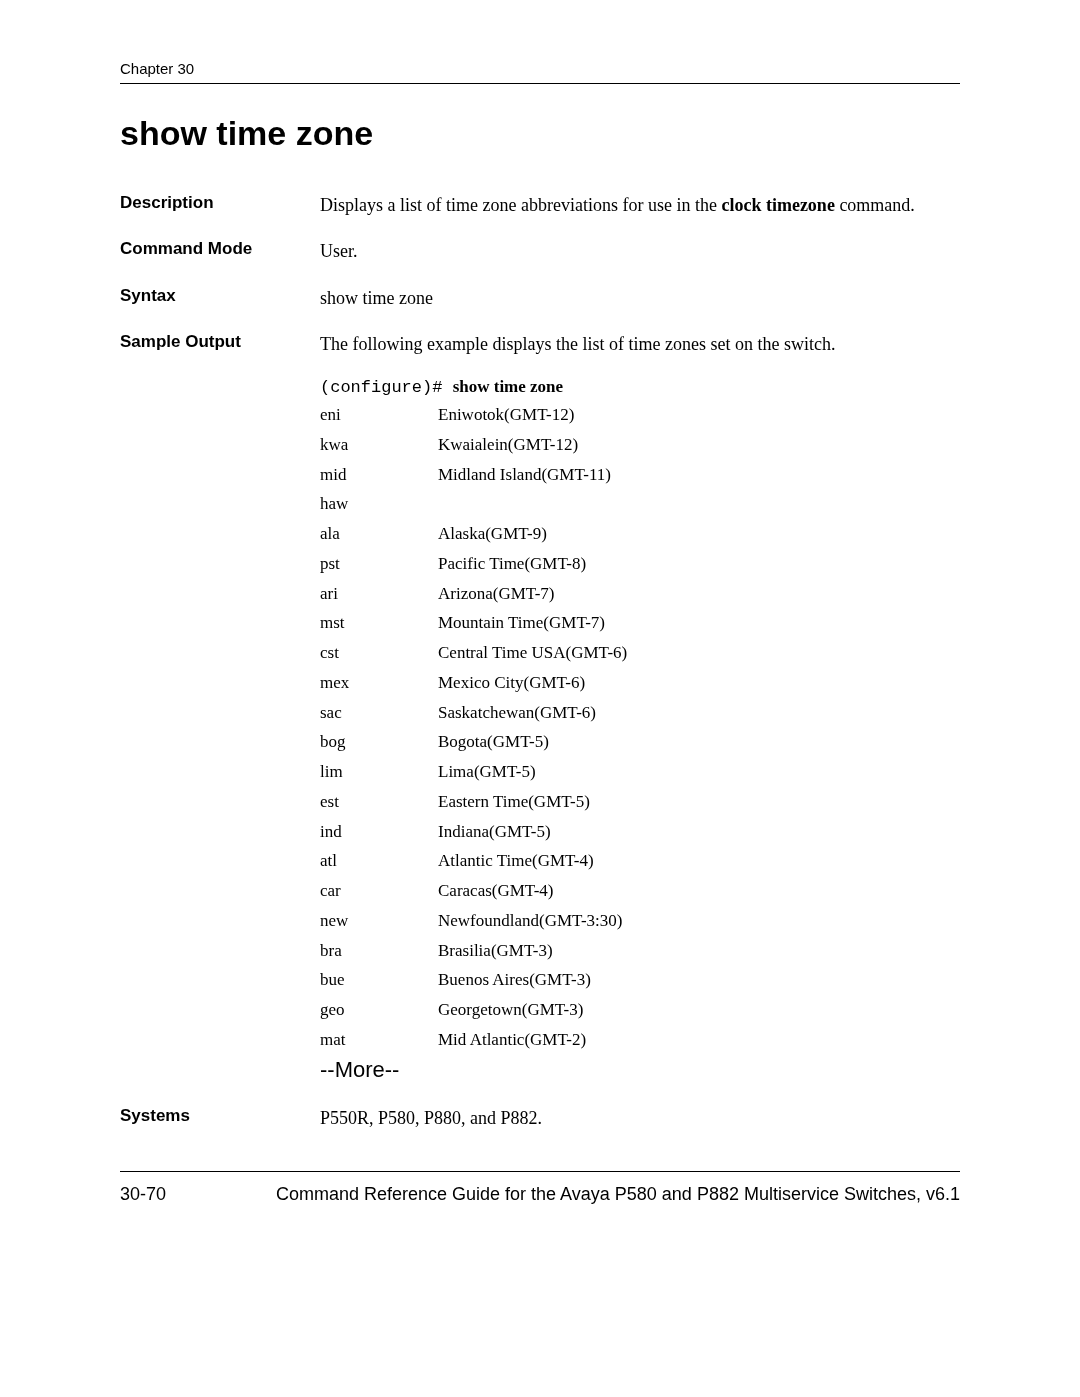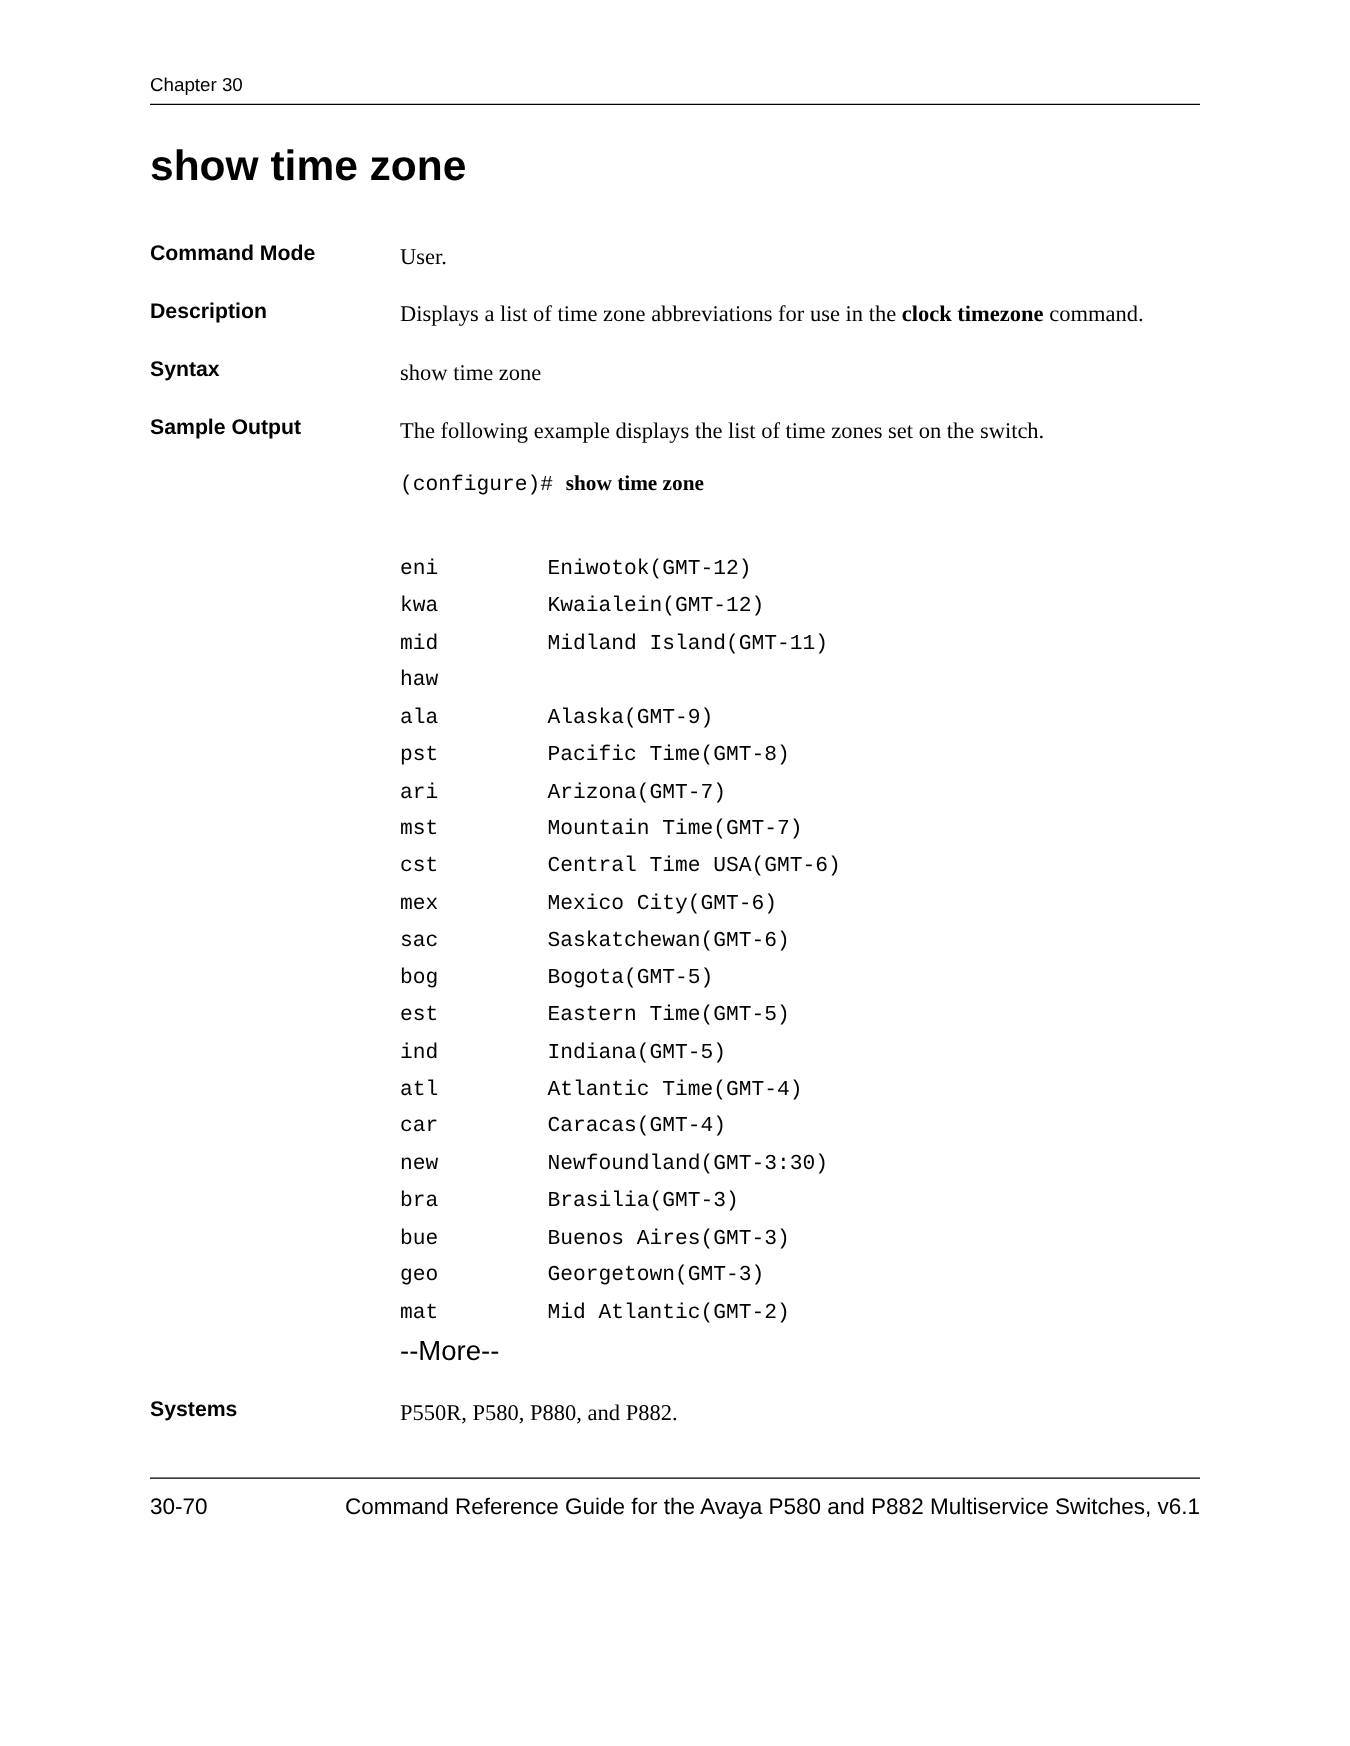--- a/index.html
+++ b/index.html
@@ -63,24 +63,23 @@
     font-family: "Courier New", Courier, monospace;
     font-size: 17px;
     margin-top: 18px;
     white-space: pre;
   }
   .prompt-cmd {
     font-family: "Times New Roman", Times, serif;
     font-weight: bold;
   }
   .tz-container {
-    font-family: Liberation Mono, monospace;
+    font-family: Liberation Serif, serif;
     font-size: 17px;
     line-height: 1.75;
-    margin-top: 40px;
   }
   .tz-row {
     display: flex;
   }
   .tz-abbr {
     width: 118px;
     flex-shrink: 0;
   }
   .tz-desc {
     flex: 1;
@@ -101,32 +100,32 @@
 <body>
 
 <div class="page">
 
   <div class="chapter-header">Chapter 30</div>
   <hr class="rule">
 
   <h1 class="title">show time zone</h1>
 
   <div class="row">
-    <div class="label-col">Command Mode</div>
-    <div class="content-col">User.</div>
-  </div>
-
-  <div class="row">
     <div class="label-col">Description</div>
     <div class="content-col">
       <span>Displays a list of time zone abbreviations for use in the </span><span class="bold">clock timezone</span><span> command.</span>
     </div>
   </div>
 
   <div class="row">
+    <div class="label-col">Command Mode</div>
+    <div class="content-col">User.</div>
+  </div>
+
+  <div class="row">
     <div class="label-col">Syntax</div>
     <div class="content-col">show time zone</div>
   </div>
 
   <div class="row">
     <div class="label-col">Sample Output</div>
     <div class="content-col">
       <div>The following example displays the list of time zones set on the switch.</div>
 
       <div class="sample-block">
@@ -174,20 +173,24 @@
             </div>
             <div class="tz-row">
               <div class="tz-abbr">sac</div>
               <div class="tz-desc">Saskatchewan(GMT-6)</div>
             </div>
             <div class="tz-row">
               <div class="tz-abbr">bog</div>
               <div class="tz-desc">Bogota(GMT-5)</div>
             </div>
             <div class="tz-row">
+              <div class="tz-abbr">lim</div>
+              <div class="tz-desc">Lima(GMT-5)</div>
+            </div>
+            <div class="tz-row">
               <div class="tz-abbr">est</div>
               <div class="tz-desc">Eastern Time(GMT-5)</div>
             </div>
             <div class="tz-row">
               <div class="tz-abbr">ind</div>
               <div class="tz-desc">Indiana(GMT-5)</div>
             </div>
             <div class="tz-row">
               <div class="tz-abbr">atl</div>
               <div class="tz-desc">Atlantic Time(GMT-4)</div>

